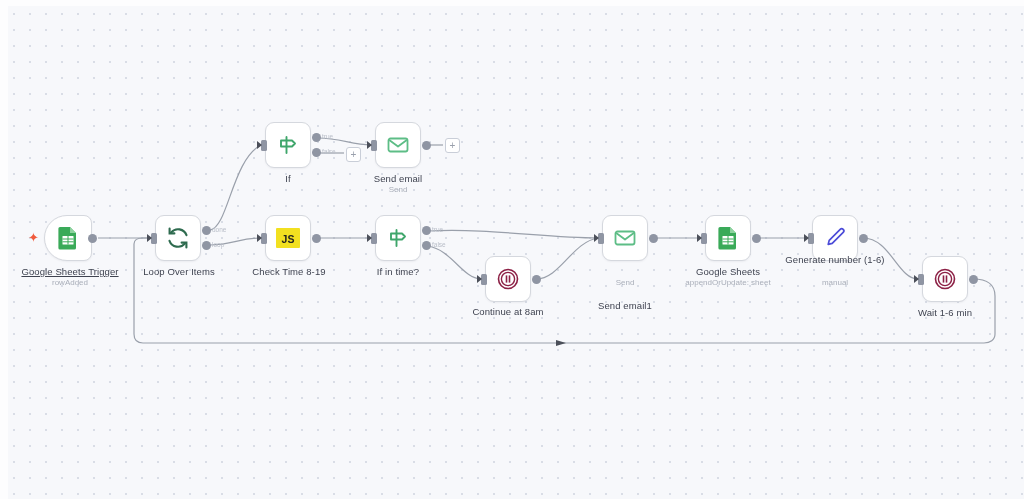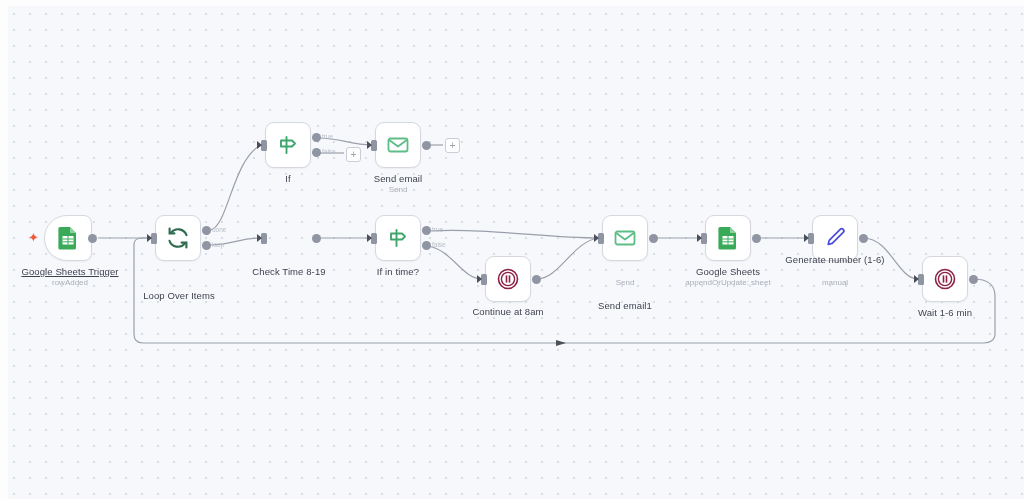--- a/index.html
+++ b/index.html
@@ -162,21 +162,21 @@
         <polyline points="20.4,21.4 20.4,16.6 15.6,16.6"></polyline>
       </svg>
     </span>
   </div>
   <div class="in-port" style="left:151px;top:233px;"></div>
   <div class="in-arrow" style="left:147px;top:234px;"></div>
   <div class="out-port" style="left:202px;top:226px;"></div>
   <div class="port-label" style="left:212px;top:226px;">done</div>
   <div class="out-port" style="left:202px;top:241px;"></div>
   <div class="port-label" style="left:212px;top:241px;">loop</div>
-  <div class="label" style="left:179px;top:266px;margin-top:24px;">Loop Over Items</div>
+  <div class="label" style="left:179px;top:266px;">Loop Over Items</div>
 
   <div class="node" style="left:265px;top:122px;">
     <span class="glyph">
       <svg width="24" height="24" viewBox="0 0 24 24" fill="none" stroke="#3fa66b" stroke-width="1.9" stroke-linejoin="round" stroke-linecap="round">
         <path d="M5 7.5h11l3 3-3 3H5z"></path>
         <line x1="10.5" y1="4" x2="10.5" y2="20"></line>
       </svg>
     </span>
   </div>
   <div class="in-port" style="left:261px;top:140px;"></div>
@@ -196,20 +196,28 @@
       </svg>
     </span>
   </div>
   <div class="in-port" style="left:371px;top:140px;"></div>
   <div class="in-arrow" style="left:367px;top:141px;"></div>
   <div class="out-port" style="left:422px;top:141px;"></div>
   <div class="label" style="left:398px;top:173px;">Send email</div>
   <div class="sublabel" style="left:398px;top:185px;">Send</div>
   <div class="plus-btn" style="left:445px;top:138px;">+</div>
 
+  <div class="node" style="left:265px;top:215px;">
+    <span class="glyph">
+      <svg width="26" height="26" viewBox="0 0 26 26">
+        <rect x="1" y="3" width="24" height="20" rx="1" fill="#f2e020"></rect>
+        <text x="13" y="17.5" text-anchor="middle" font-family="Liberation Sans, sans-serif" font-size="10.5" font-weight="bold" fill="#23241f">JS</text>
+      </svg>
+    </span>
+  </div>
   <div class="in-port" style="left:261px;top:233px;"></div>
   <div class="in-arrow" style="left:257px;top:234px;"></div>
   <div class="out-port" style="left:312px;top:234px;"></div>
   <div class="label" style="left:289px;top:266px;">Check Time 8-19</div>
 
   <div class="node" style="left:375px;top:215px;">
     <span class="glyph">
       <svg width="24" height="24" viewBox="0 0 24 24" fill="none" stroke="#3fa66b" stroke-width="1.9" stroke-linejoin="round" stroke-linecap="round">
         <path d="M5 7.5h11l3 3-3 3H5z"></path>
         <line x1="10.5" y1="4" x2="10.5" y2="20"></line>

